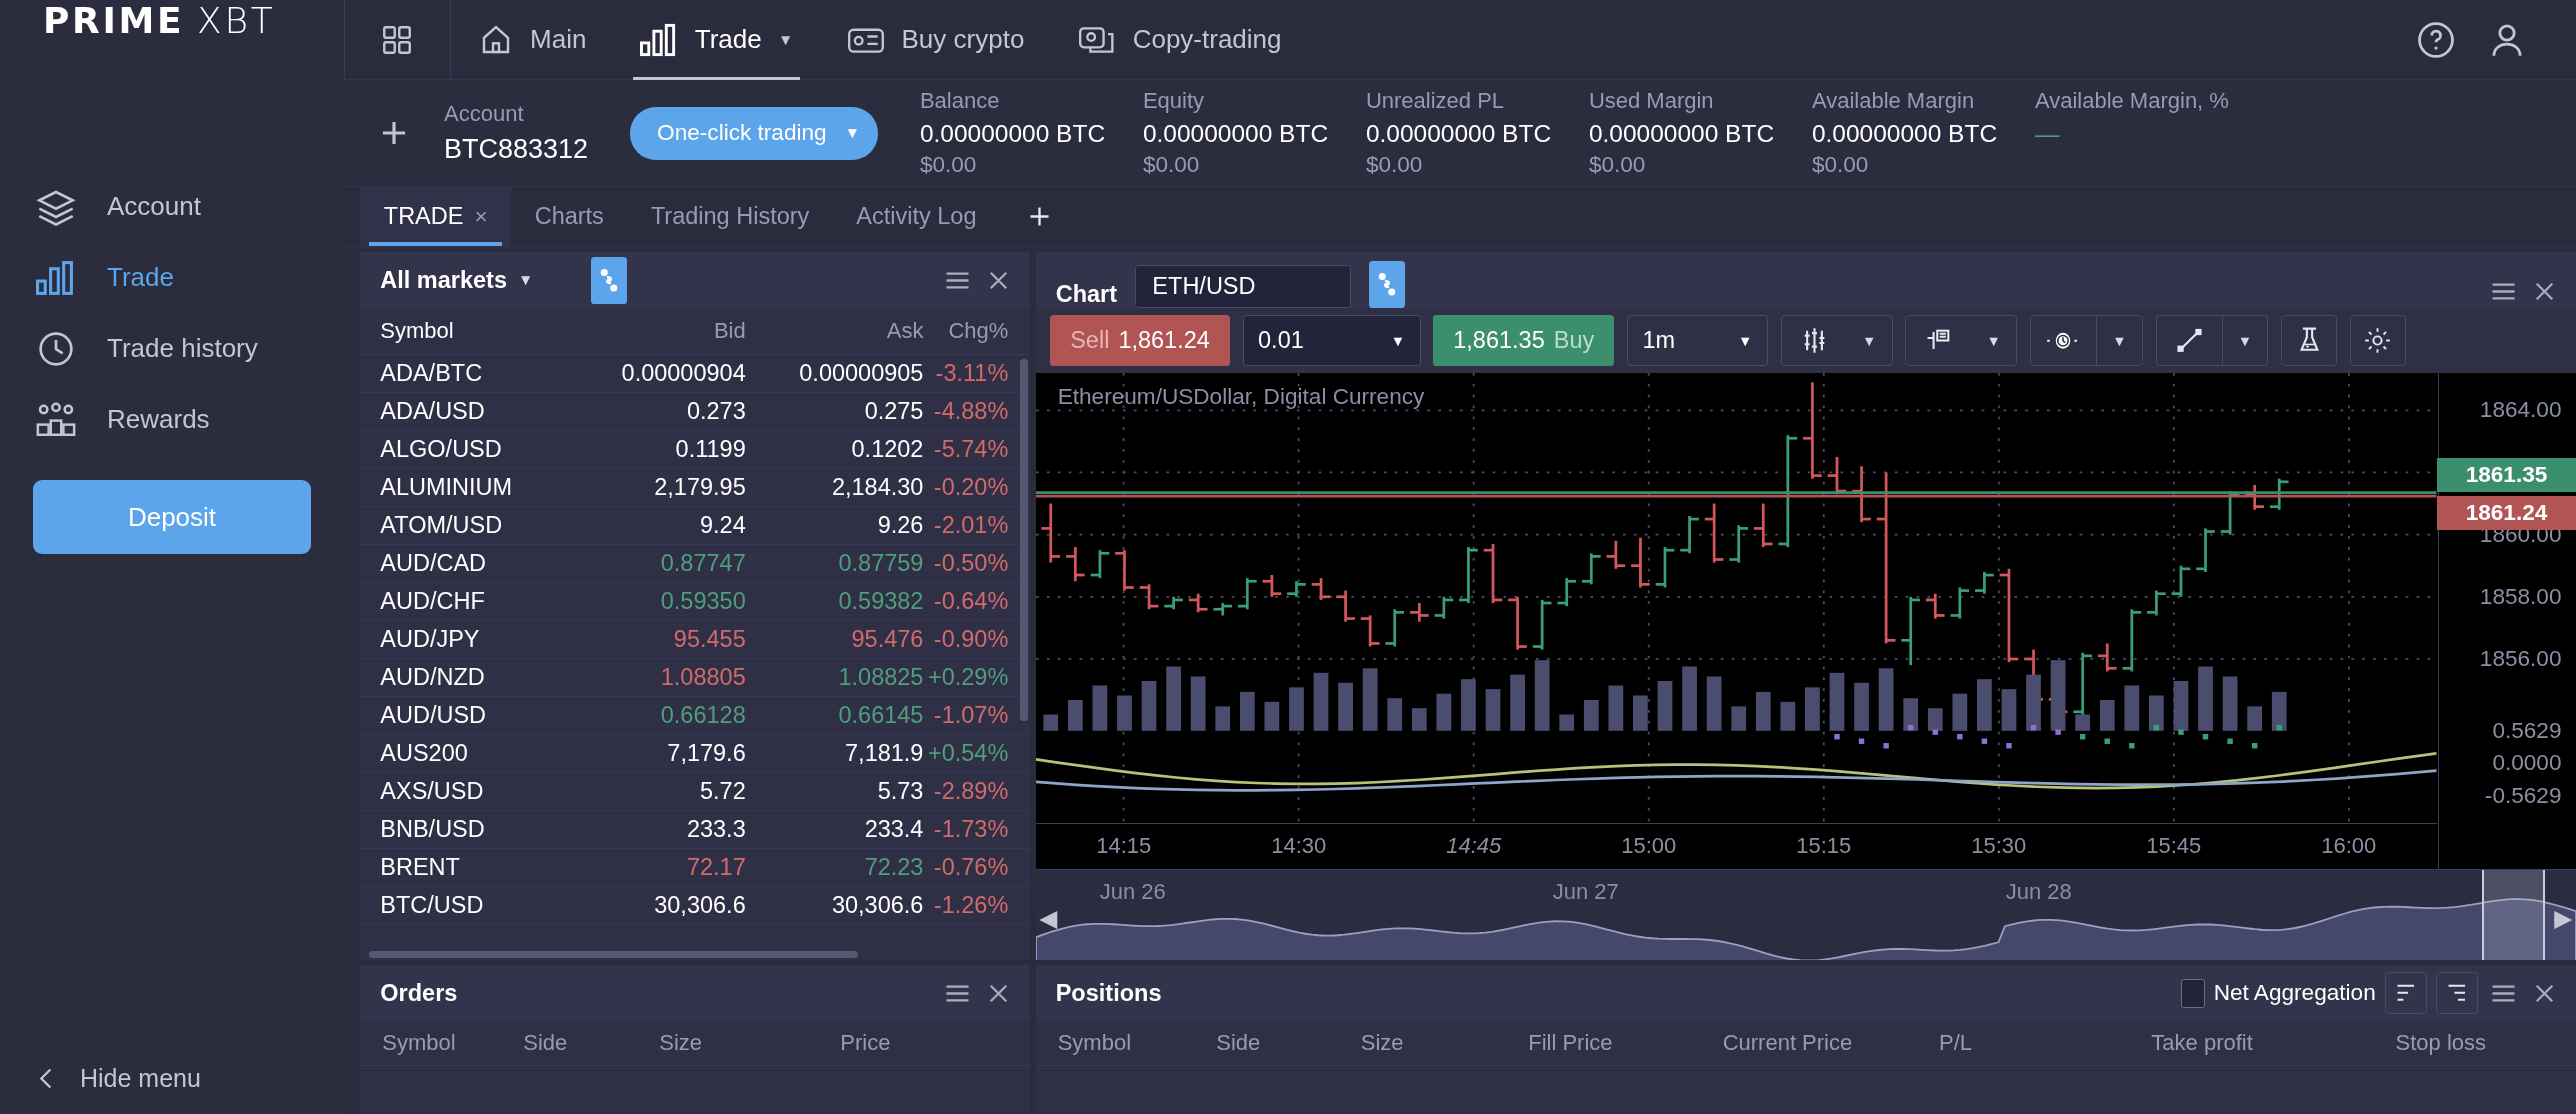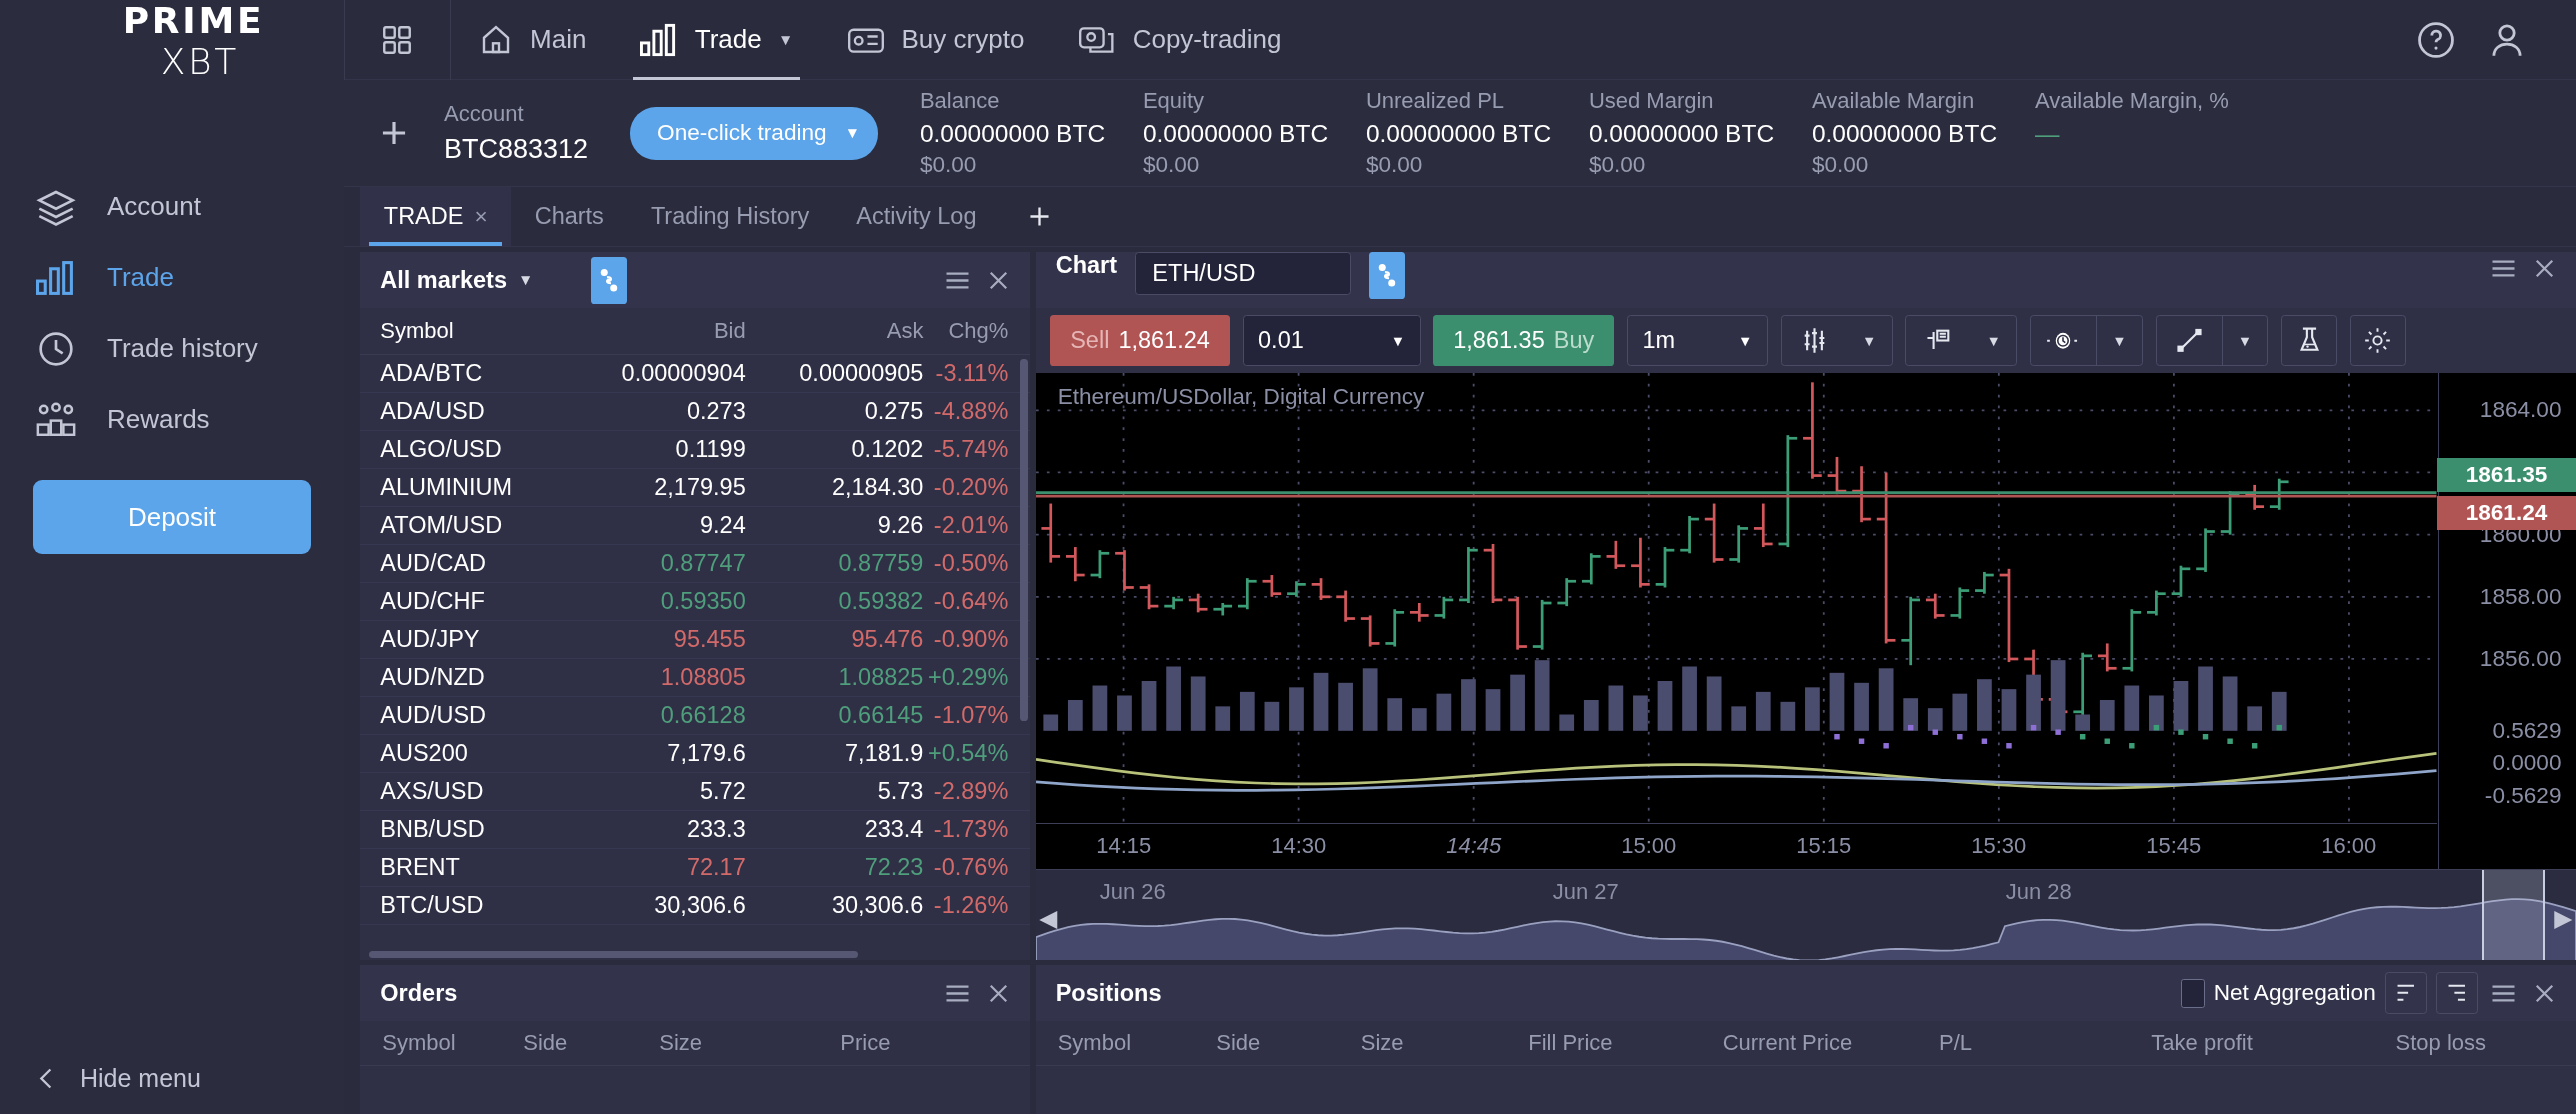--- a/index.html
+++ b/index.html
@@ -13,23 +13,22 @@
   .app { display:flex; width:2576px; height:1114px; }
 
   
   .sidebar {
     width:344px; flex:0 0 344px; height:1114px;
     background:#2b2c3e;
     display:flex; flex-direction:column;
     position:relative;
   }
   .brand {
-    height:80px; display:flex; align-items:center; padding-left:43px;
+    height:80px; display:flex; align-items:flex-start; padding-left:43px;
     letter-spacing:0.9px;
-    flex-direction:column;
   }
   .brand-prime {
     font-size:36px; font-weight:bold; color:#ffffff; letter-spacing:2.7px;
     font-family:"DejaVu Sans", sans-serif;
   }
   .brand-xbt {
     font-size:36px; font-weight:300; color:#ffffff; letter-spacing:2.7px;
     margin-left:12.7px; font-family:"DejaVu Sans", sans-serif;
   }
   .nav-list { margin-top:91px; }
@@ -157,21 +156,21 @@
     position:absolute; right:2.7px; top:3.6px; width:7.2px; height:362px;
     background:#565873; border-radius:3.6px;
   }
   .mk-hscroll {
     position:absolute; left:9px; bottom:1.8px; height:7.2px; width:489px;
     background:#565873; border-radius:3.6px;
   }
 
   
   .chart-hd {
-    height:56px; background:#33344c; display:flex; align-items:flex-start;
+    height:56px; background:#33344c; display:flex; align-items:flex-end;
     gap:18px; padding:0 16.3px 0 20px; flex:0 0 56px;
   }
   .sym-input {
     width:216px; height:43px; background:#23243a; border:0.9px solid #4a4c66;
     border-radius:3.6px; color:#ffffff; font-size:23.5px; padding:0 16.3px;
     font-family:"Liberation Sans", sans-serif;
   }
   .chart-toolbar {
     height:65px; background:#2f3046; display:flex; align-items:center;
     gap:12.7px; padding:0 14.5px; flex:0 0 65px;

